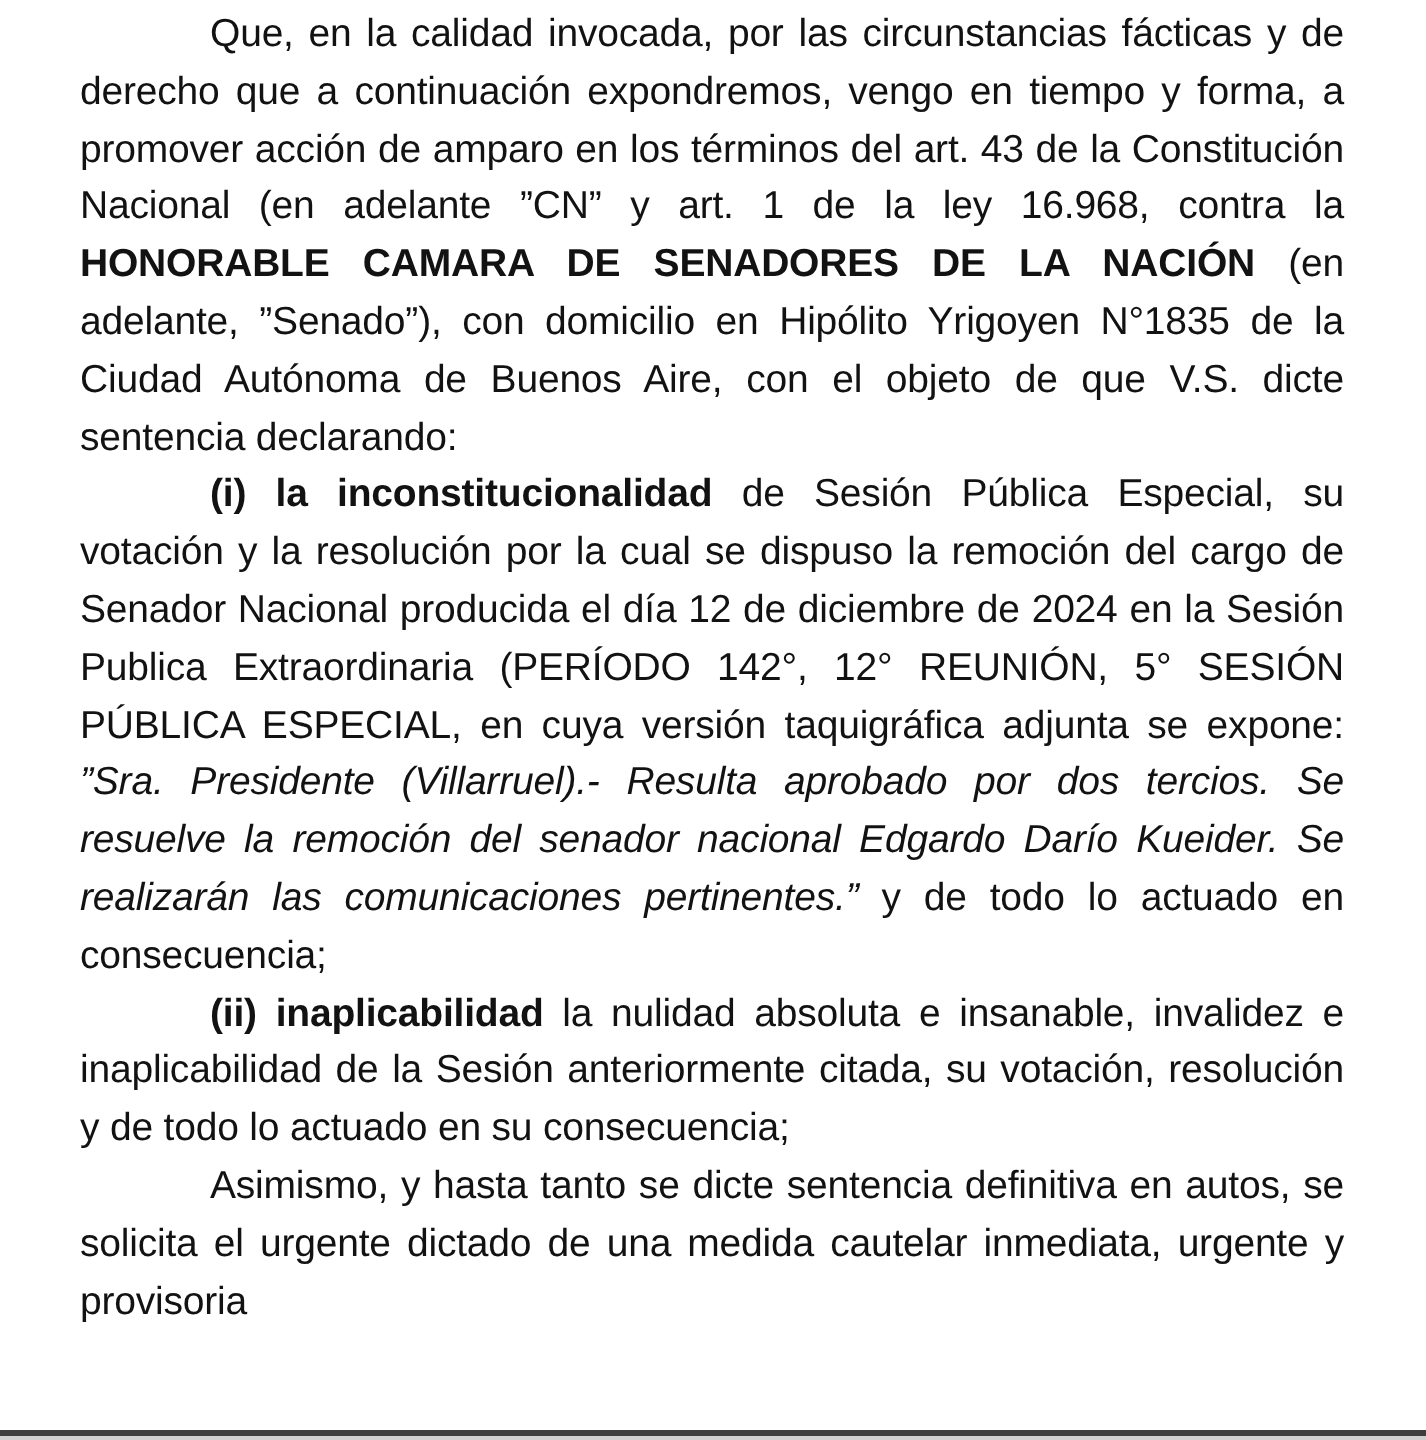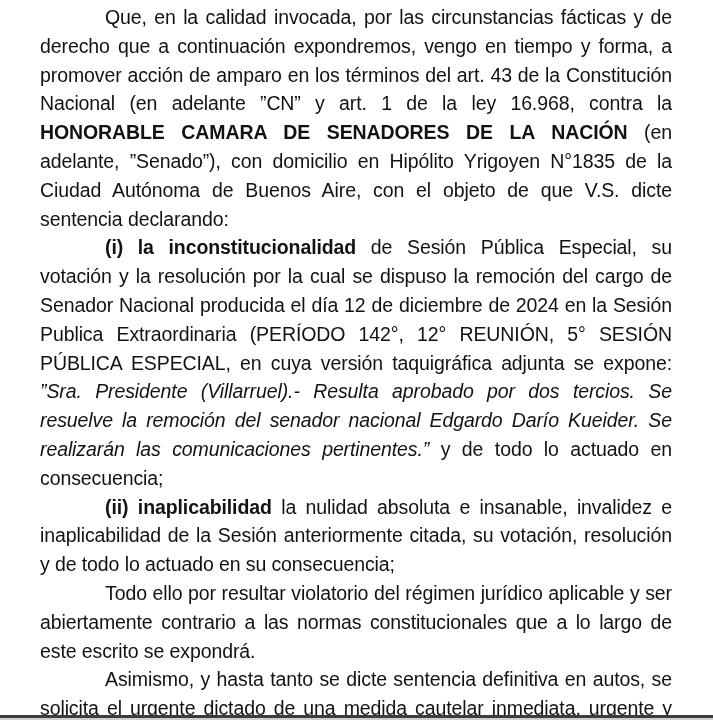--- a/index.html
+++ b/index.html
@@ -54,21 +54,20 @@
 
 <div class="page">
   <div class="content">
 
     <p class="para"><span>Que, en la calidad invocada, por las circunstancias fácticas y de derecho que a continuación expondremos, vengo en tiempo y forma, a promover acción de amparo en los términos del art. 43 de la Constitución Nacional (en adelante ”CN” y art. 1 de la ley 16.968, contra la </span><span class="run-bold">HONORABLE CAMARA DE SENADORES DE LA NACIÓN</span><span> (en adelante, ”Senado”), con domicilio en Hipólito Yrigoyen N°1835 de la Ciudad Autónoma de Buenos Aire, con el objeto de que V.S. dicte sentencia declarando:</span></p>
 
     <p class="para"><span class="run-bold">(i) la inconstitucionalidad</span><span> de Sesión Pública Especial, su votación y la resolución por la cual se dispuso la remoción del cargo de Senador Nacional producida el día 12 de diciembre de 2024 en la Sesión Publica Extraordinaria (PERÍODO 142°, 12° REUNIÓN, 5° SESIÓN PÚBLICA ESPECIAL, en cuya versión taquigráfica adjunta se expone: </span><span class="run-italic">”Sra. Presidente (Villarruel).- Resulta aprobado por dos tercios. Se resuelve la remoción del senador nacional Edgardo Darío Kueider. Se realizarán las comunicaciones pertinentes.”</span><span> y de todo lo actuado en consecuencia;</span></p>
 
     <p class="para"><span class="run-bold">(ii) inaplicabilidad</span><span> la nulidad absoluta e insanable, invalidez e inaplicabilidad de la Sesión anteriormente citada, su votación, resolución y de todo lo actuado en su consecuencia;</span></p>
 
-    <p class="para"><span>Todo ello por resultar violatorio del régimen jurídico aplicable y ser abiertamente contrario a las normas constitucionales que a lo largo de este escrito se expondrá.</span></p>
 
     <p class="para para-cutoff"><span>Asimismo, y hasta tanto se dicte sentencia definitiva en autos, se solicita el urgente dictado de una medida cautelar inmediata, urgente y provisoria </span></p>
 
   </div>
 
   <div class="page-edge-dark"></div>
   <div class="page-edge-light"></div>
 </div>
 
 </body></html>

